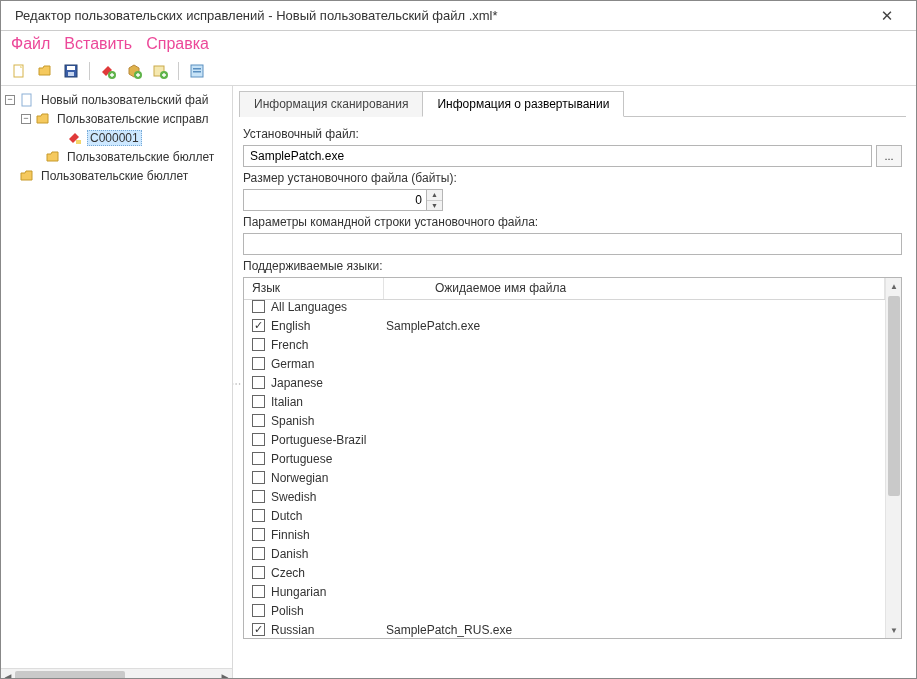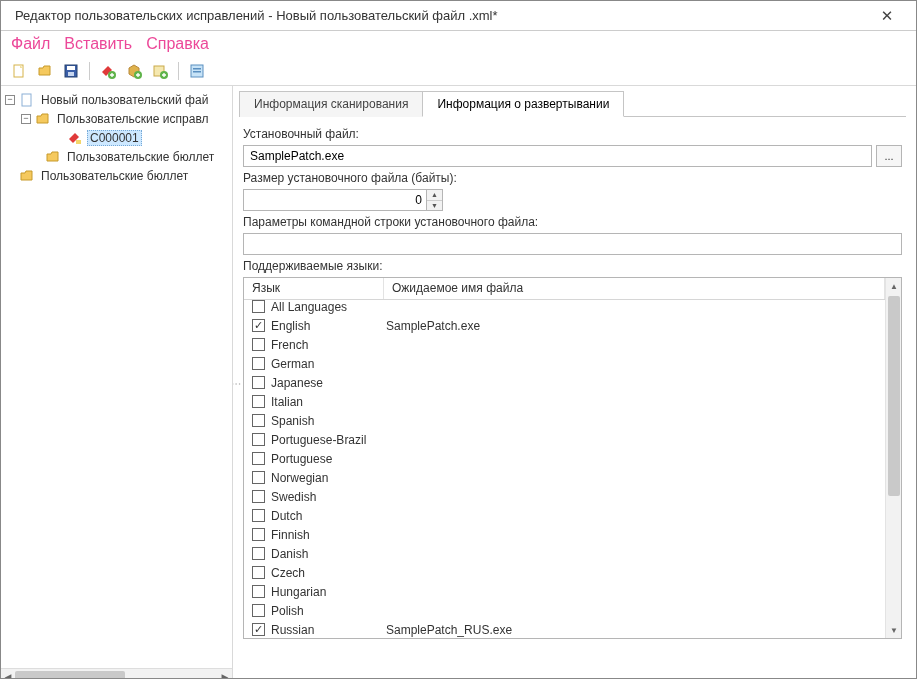--- a/index.html
+++ b/index.html
@@ -189,21 +189,21 @@
   border-bottom: 1px solid #d6d6d6;
   height: 22px;
 }
 .lang-head .col {
   padding: 3px 8px;
   border-right: 1px solid #e3e3e3;
   font-size: 12px;
   color: #333;
 }
 .col-lang { width: 140px; }
-.col-file { flex: 1; }
+.col-file { flex: 1; margin-left: 43px; }
 .lang-rows { }
 .lang-row {
   display: flex; align-items: flex-start;
   height: 19px;
   padding-left: 8px;
 }
 .lang-row .chk {
   width: 13px; height: 13px;
   border: 1px solid #656565;
   margin-right: 6px;

